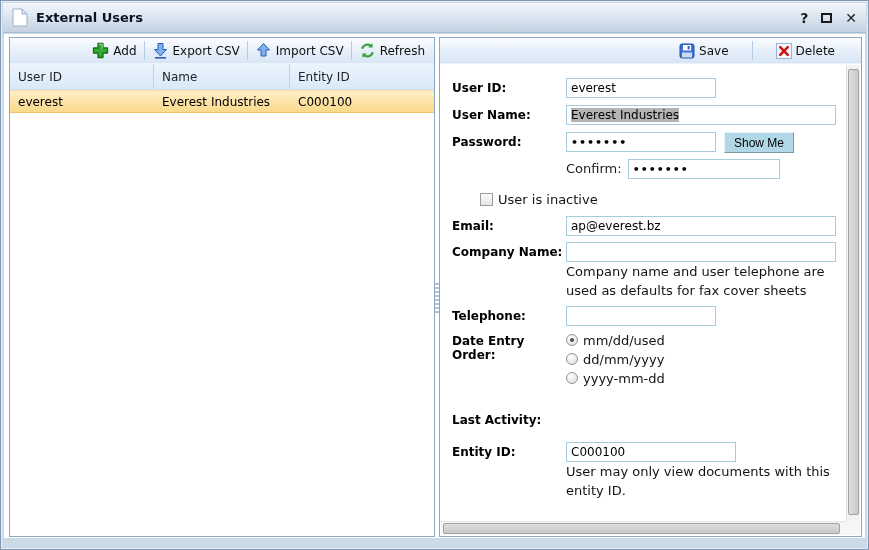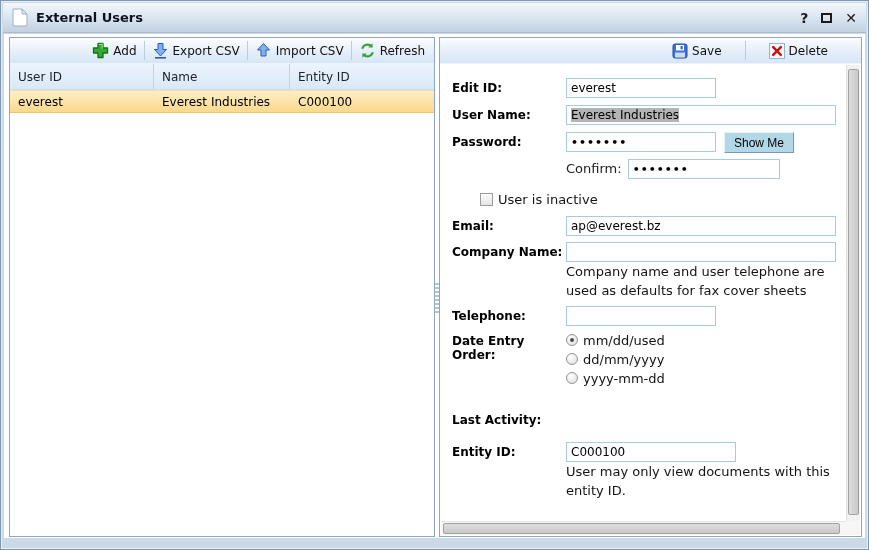--- a/index.html
+++ b/index.html
@@ -89,21 +89,21 @@
     flex:1; background:linear-gradient(#f0f6fc,#dfecf8);
     border-top:1px solid #a9c4dd; border-right:1px solid #a9c4dd; border-left:1px solid #a9c4dd;
   }
   .panel-box{
     flex:1; border:1px solid #8ba7c7; background:#fff; position:relative; overflow:hidden;
   }
   .rp-toolbar{
     height:26px; background:linear-gradient(#fbfdff,#e6effa 50%,#d7e6f6);
     border-bottom:1px solid #eef3f9;
     display:flex; align-items:center; justify-content:flex-end; gap:16px;
-    padding-right:29px; font-size:12px; color:#111;
+    padding-right:22px; font-size:12px; color:#111;
   }
 
   
   .form{ padding:14px 22px 0 12px; font-size:12px; color:#000; }
   .frow{ display:flex; align-items:flex-start; }
   .flabel{ width:114px; flex-shrink:0; font-weight:bold; font-size:12px; padding-top:3px; color:#000; }
   .field{
     border:1px solid #a5cddd; height:20px; line-height:18px;
     padding:0 4px; background:#fff; font-size:12px; overflow:hidden; white-space:nowrap;
   }
@@ -262,21 +262,21 @@
                   <path d="M4.2 4.2l7.6 7.6M11.8 4.2l-7.6 7.6" stroke="#cc1111" stroke-width="2.5" stroke-linecap="round"></path>
                 </svg>
             </span>
             <span>Delete</span>
           </span>
         </div>
 
         <div class="form">
 
           <div class="frow mb7">
-            <span class="flabel">Edit ID:</span>
+            <span class="flabel">User ID:</span>
             <div class="field w150"><span>everest</span></div>
           </div>
 
           <div class="frow mb7">
             <span class="flabel">User Name:</span>
             <div class="field w270"><span class="sel-text">Everest Industries</span></div>
           </div>
 
           <div class="frow mb6">
             <span class="flabel">Password:</span>

